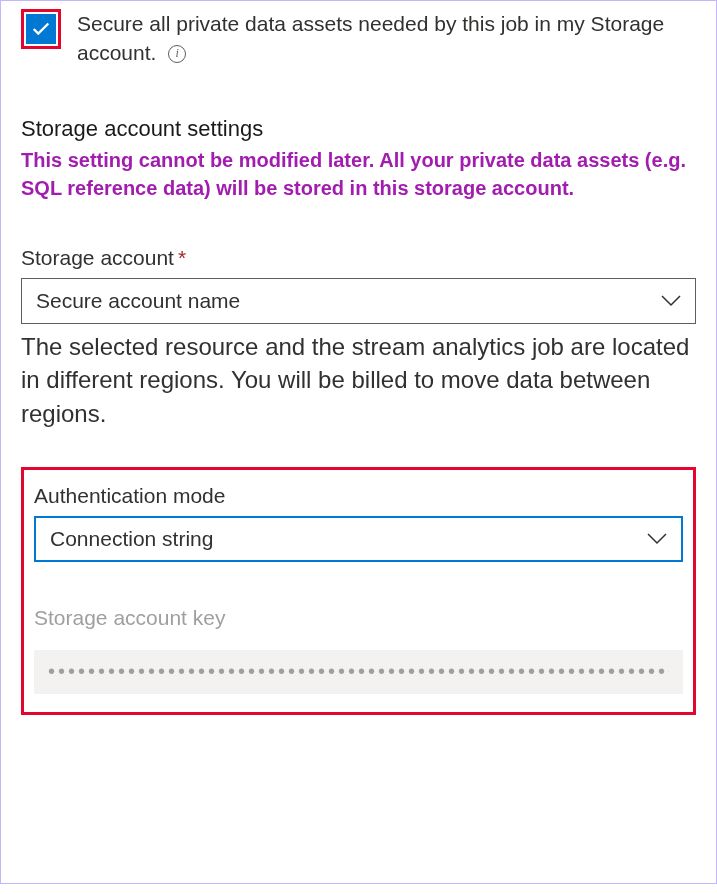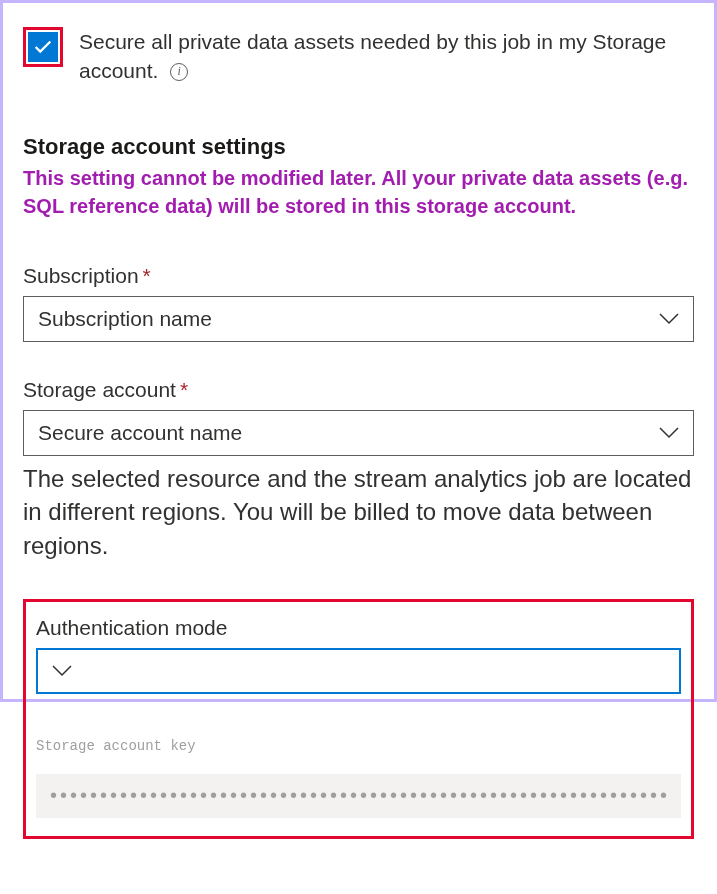--- a/index.html
+++ b/index.html
@@ -9,23 +9,23 @@
     }
     body {
       font-family: "Segoe UI", -apple-system, BlinkMacSystemFont, sans-serif;
       font-size: 20px;
       color: #323130;
       background: #fff;
       width: 717px;
       height: 894px;
     }
     .panel {
-      border: 3px solid #c4b5fd;
-      padding: 24px 20px 20px 20px;
-      height: 702px;
+      border: 1px solid #c4b5fd;
+      padding: 8px 20px 20px 20px;
+      height: 884px;
       position: relative;
     }
     .checkbox-row {
       display: flex;
       align-items: flex-start;
       gap: 16px;
       margin-bottom: 48px;
     }
     .checkbox-highlight {
       border: 3px solid #e3062f;
@@ -63,21 +63,21 @@
       margin-left: 6px;
       font-size: 12px;
       font-style: italic;
       font-family: serif;
       color: #605e5c;
       position: relative;
       top: -1px;
     }
     .section-heading {
       font-size: 22px;
-      font-weight: 700;
+      font-weight: 400;
       color: #1b1a19;
       margin-bottom: 4px;
     }
     .section-description {
       font-size: 20px;
       line-height: 1.4;
       color: #a21caf;
       margin-bottom: 44px;
       font-weight: bold;
     }
@@ -123,25 +123,24 @@
     }
     .highlight-box {
       border: 3px solid #e3062f;
       padding: 14px 10px 18px 10px;
       margin-top: 28px;
     }
     .auth-group {
       margin-bottom: 44px;
     }
     .disabled-label {
-      font-size: 14px;
+      font-size: 21px;
       color: #a19f9d;
       margin-bottom: 20px;
       display: block;
-      font-family: Liberation Mono, monospace;
     }
     .password-field {
       width: 100%;
       background: #f3f2f1;
       border: none;
       padding: 10px 14px;
       height: 44px;
       display: flex;
       align-items: center;
       color: #a19f9d;
@@ -172,49 +171,39 @@
     </span>
     <span class="checkbox-label">
       <span>Secure all private data assets needed by this job in my Storage account.</span>
       <span class="info-icon">i</span>
     </span>
   </div>
 
   <h3 class="section-heading">Storage account settings</h3>
   <p class="section-description">This setting cannot be modified later. All your private data assets (e.g. SQL reference data) will be stored in this storage account.</p>
 
-  <div class="field-group">
-    <label class="field-label">
-      <span>Subscription</span><span class="required-asterisk">*</span>
-    </label>
-    <div class="dropdown">
-      <span>Subscription name</span>
-      <svg class="chevron-icon" viewBox="0 0 20 12">
-        <path d="M1 1 L10 10 L19 1" stroke="#323130" stroke-width="1.5" fill="none"></path>
-      </svg>
-    </div>
-  </div>
 
   <div class="field-group">
     <label class="field-label">
       <span>Storage account</span><span class="required-asterisk">*</span>
     </label>
     <div class="dropdown">
       <span>Secure account name</span>
       <svg class="chevron-icon" viewBox="0 0 20 12">
         <path d="M1 1 L10 10 L19 1" stroke="#323130" stroke-width="1.5" fill="none"></path>
       </svg>
     </div>
     <p class="field-hint">The selected resource and the stream analytics job are located in different regions. You will be billed to move data between regions.</p>
   </div>
 
   <div class="highlight-box">
     <div class="auth-group">
       <label class="field-label">Authentication mode</label>
       <div class="dropdown dropdown-selected">
+        <span>Connection string</span>
         <svg class="chevron-icon" viewBox="0 0 20 12">
           <path d="M1 1 L10 10 L19 1" stroke="#323130" stroke-width="1.5" fill="none"></path>
         </svg>
       </div>
     </div>
 
     <div>
       <label class="disabled-label">Storage account key</label>
       <div class="password-field">
         <span class="dots">•••••••••••••••••••••••••••••••••••••••••••••••••••••••••••••••••••</span>

